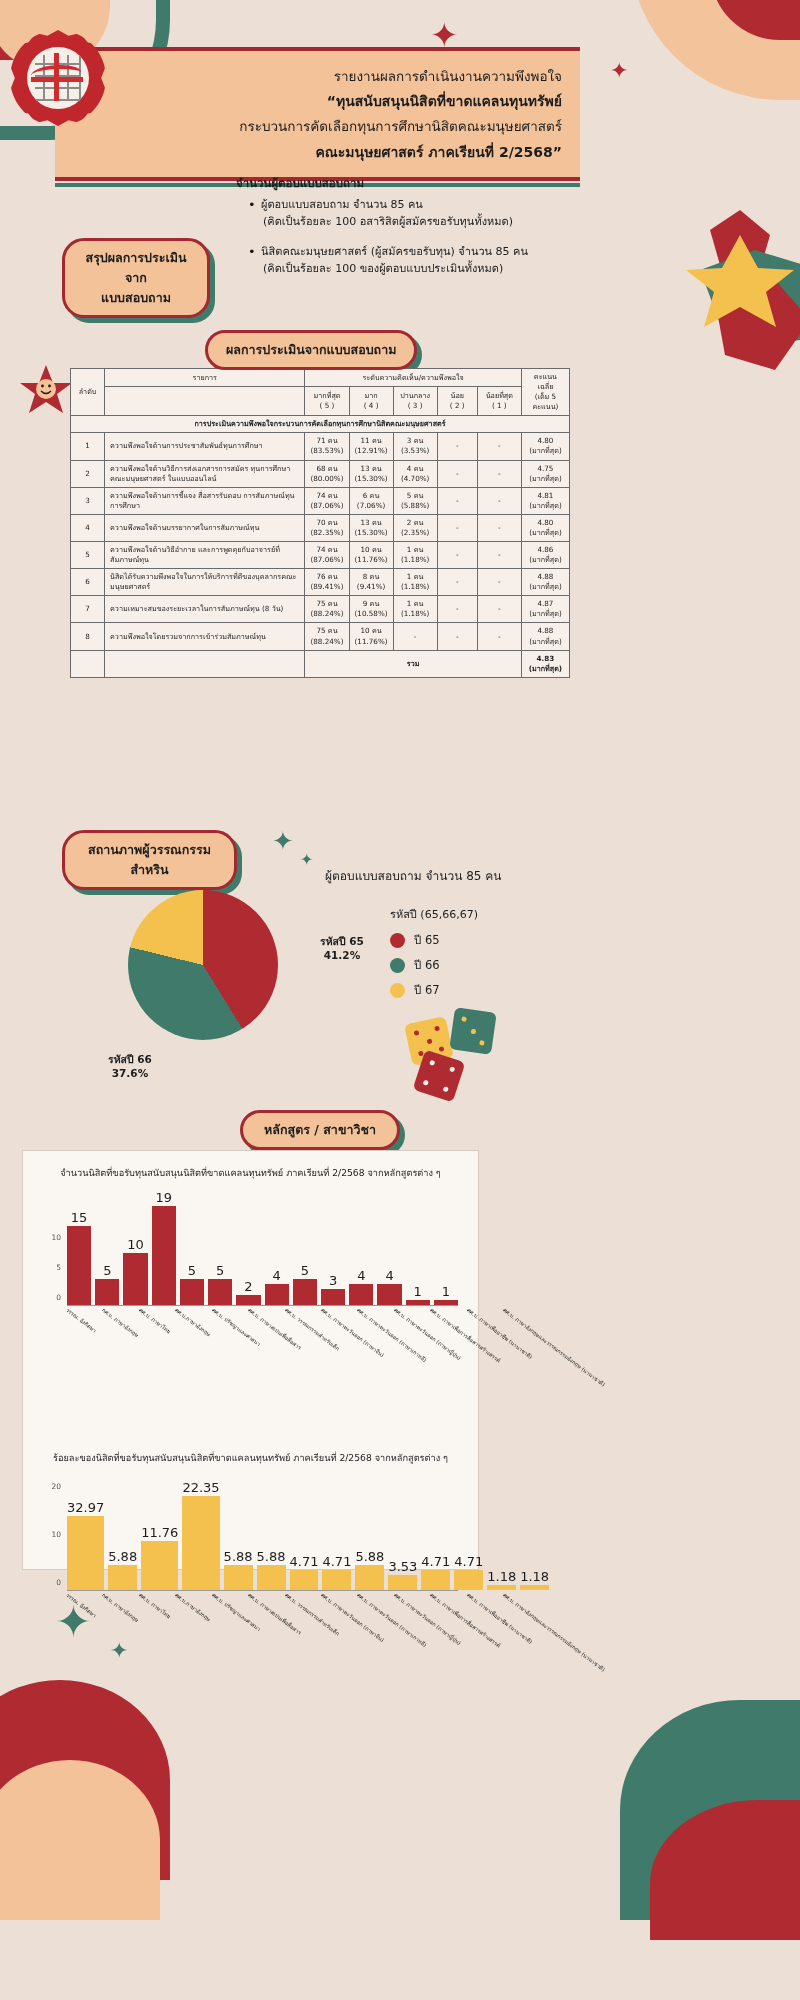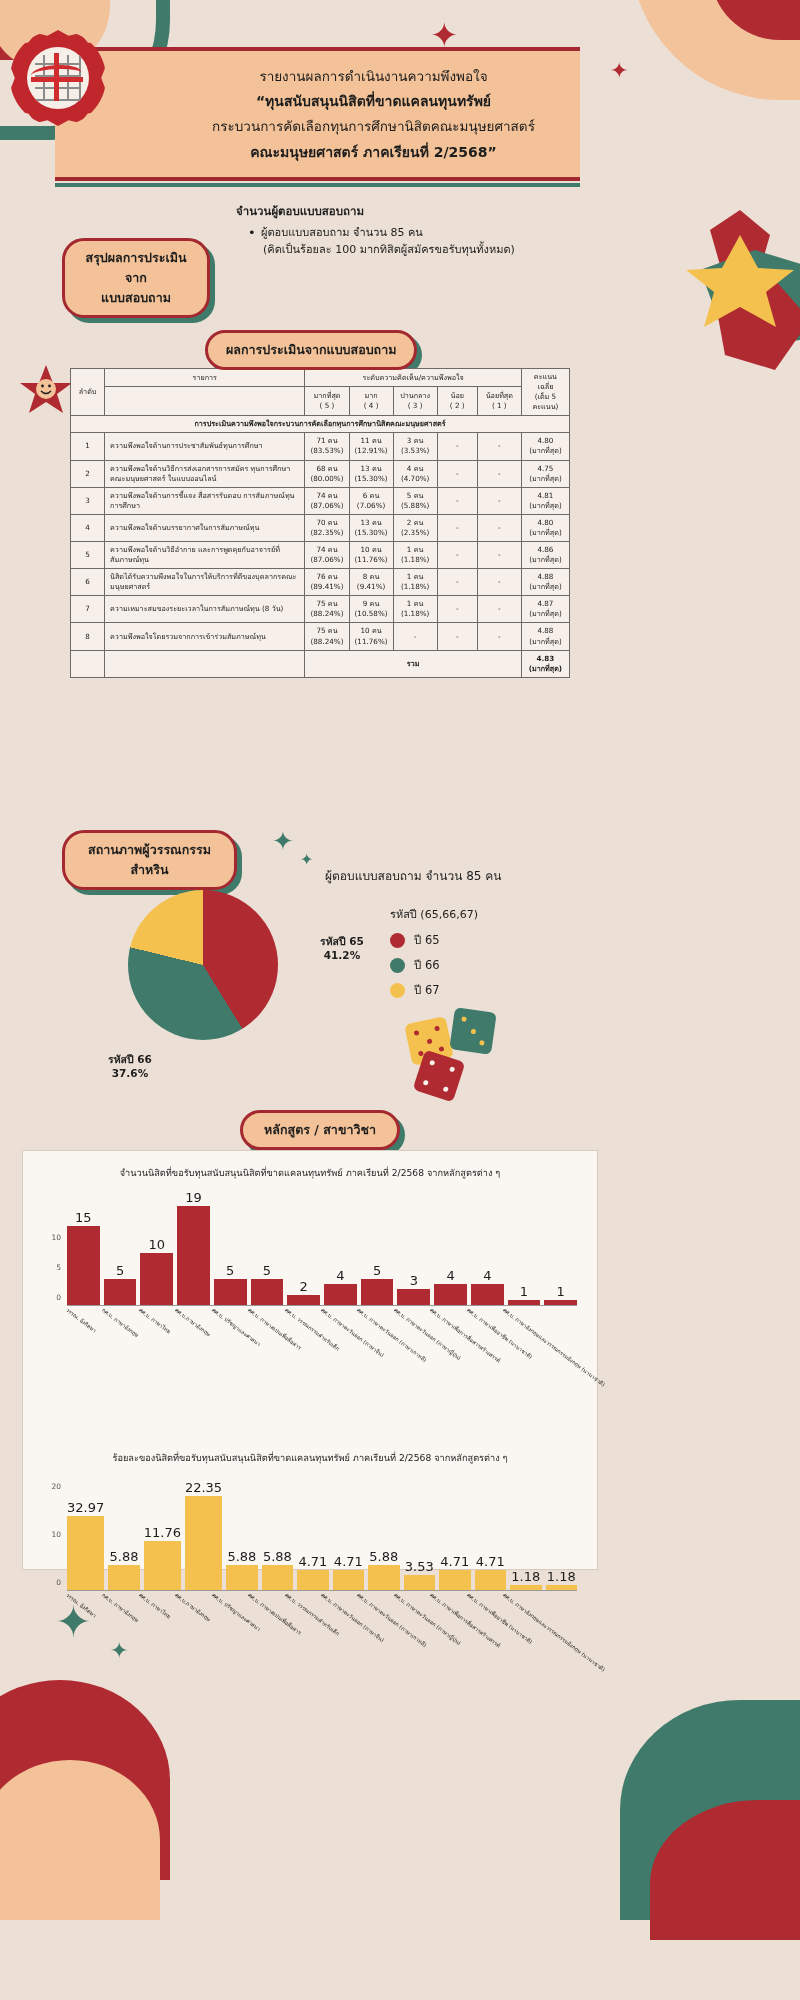--- a/index.html
+++ b/index.html
@@ -51,21 +51,21 @@
     background: #f3c298;
     border-top: 4px solid #a4282f;
     border-bottom: 4px solid #a4282f;
     padding: 14px 18px 14px 130px;
     position: relative;
   }
   .header-band::after {
     content: ""; position: absolute; left: 0; right: 0; bottom: -10px;
     height: 4px; background: #3f7a6a;
   }
-  .h-line { text-align: center; color: #1d1d1d; }
+  .h-line { text-align: right; color: #1d1d1d; }
   .h1 { font-size: 13.5px; margin-bottom: 3px; }
   .h2 { font-size: 13.5px; margin-bottom: 4px; }
   .h3 { font-size: 14px; font-weight: bold; margin-bottom: 3px; }
   .h4 { font-size: 14px; font-weight: bold; }
 
   
   .seal {
     position: absolute; left: 10px; top: 30px; width: 96px; height: 96px;
   }
   .seal-outer {
@@ -110,21 +110,21 @@
     z-index: 2;
   }
   .pill-shadow { position: relative; display: inline-block; }
   .pill-shadow::before {
     content: ""; position: absolute; left: 5px; top: 5px; right: -5px; bottom: -5px;
     background: #3f7a6a; border-radius: 22px; z-index: 0;
   }
 
   
   .summary-pill { position: absolute; left: 62px; top: 238px; width: 148px; }
-  .summary-text { position: absolute; left: 236px; top: 202px; width: 400px; font-size: 11px; color: #1d1d1d; }
+  .summary-text { position: absolute; left: 236px; top: 174px; width: 400px; font-size: 11px; color: #1d1d1d; }
   .summary-text .sh { font-weight: bold; font-size: 11.5px; margin-bottom: 4px; }
   .summary-text ul { list-style: none; margin: 0 0 13px 12px; }
   .summary-text li { position: relative; padding-left: 13px; line-height: 1.55; }
   .summary-text li::before {
     content: "\2022"; position: absolute; left: 0; top: -1px; font-size: 13px;
   }
   .sub { display: block; margin-left: 2px; }
 
   
   .tbl-wrap { position: absolute; left: 70px; top: 368px; width: 500px; }
@@ -165,21 +165,21 @@
   .legend-txt { font-size: 11.5px; color: #1d1d1d; }
 
   
   .dice { position: absolute; }
   .die { width: 42px; height: 42px; border-radius: 6px; position: relative; }
   .pip { position: absolute; width: 5px; height: 5px; border-radius: 50%; background: #f7f0ea; }
 
   
   .bars-pill { position: absolute; left: 240px; top: 1110px; width: 160px; }
   .panel {
-    position: absolute; left: 22px; top: 1150px; width: 576px; height: 420px;
+    position: absolute; left: 22px; top: 1150px; width: 457px; height: 420px;
     background: #faf6f2; border: 1px solid #d7cabe;
   }
   .chart-title { text-align: center; font-size: 9.2px; color: #1d1d1d; margin: 14px 0 6px; }
   .chart { position: relative; margin: 0 16px; height: 120px; }
   .yaxis { position: absolute; left: 0; top: 0; bottom: 0; width: 26px; }
   .ytick { position: absolute; right: 4px; font-size: 7.5px; color: #555; transform: translateY(-50%); }
   .plot { position: absolute; left: 28px; right: 4px; top: 0; bottom: 0;
     display: flex; align-items: flex-end; gap: 4px; border-bottom: 1px solid #999; }
   .bar-col { flex: 1; display: flex; flex-direction: column; justify-content: flex-end; align-items: center; height: 100%; }
   .bar { width: 100%; }
@@ -246,21 +246,27 @@
         <span>แบบสอบถาม</span>
       </div>
     </div>
   </div>
 
   <div class="summary-text">
     <div class="sh">จำนวนผู้ตอบแบบสอบถาม</div>
     <ul>
       <li>
         <span>ผู้ตอบแบบสอบถาม จำนวน 85 คน</span>
-        <span class="sub">(คิดเป็นร้อยละ 100 มากทิสิตผู้สมัครขอรับทุนทั้งหมด)</span>
+        <span class="sub">(คิดเป็นร้อยละ 100 อสาริสิตผู้สมัครขอรับทุนทั้งหมด)</span>
+      </li>
+    </ul>
+    <ul>
+      <li>
+        <span>นิสิตคณะมนุษยศาสตร์ (ผู้สมัครขอรับทุน) จำนวน 85 คน</span>
+        <span class="sub">(คิดเป็นร้อยละ 100 ของผู้ตอบแบบประเมินทั้งหมด)</span>
       </li>
     </ul>
   </div>
 
   <div style="position:absolute;left:205px;top:330px;">
     <div class="pill-shadow">
       <div class="pill">ผลการประเมินจากแบบสอบถาม</div>
     </div>
   </div>
 

